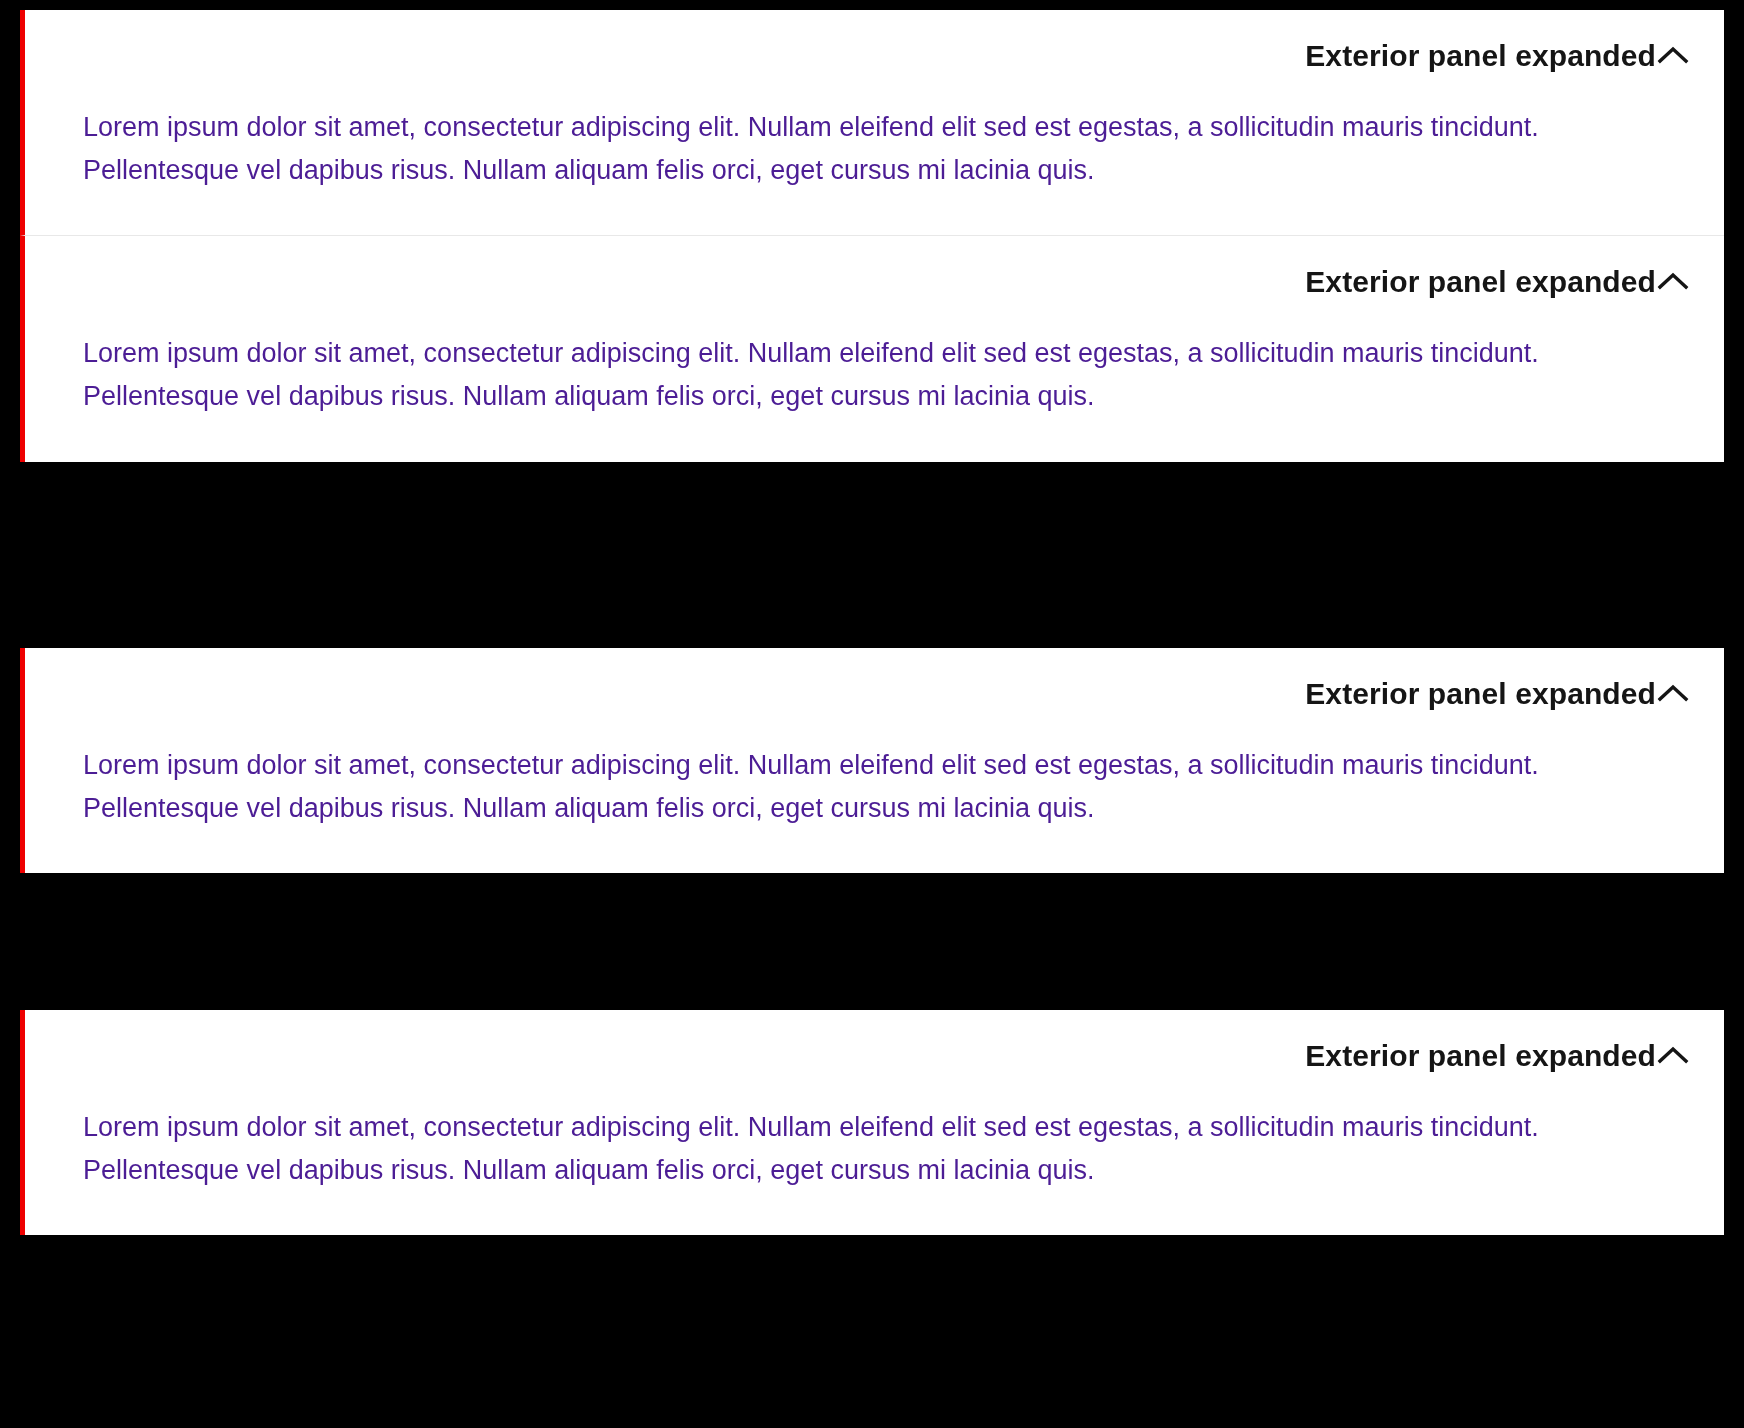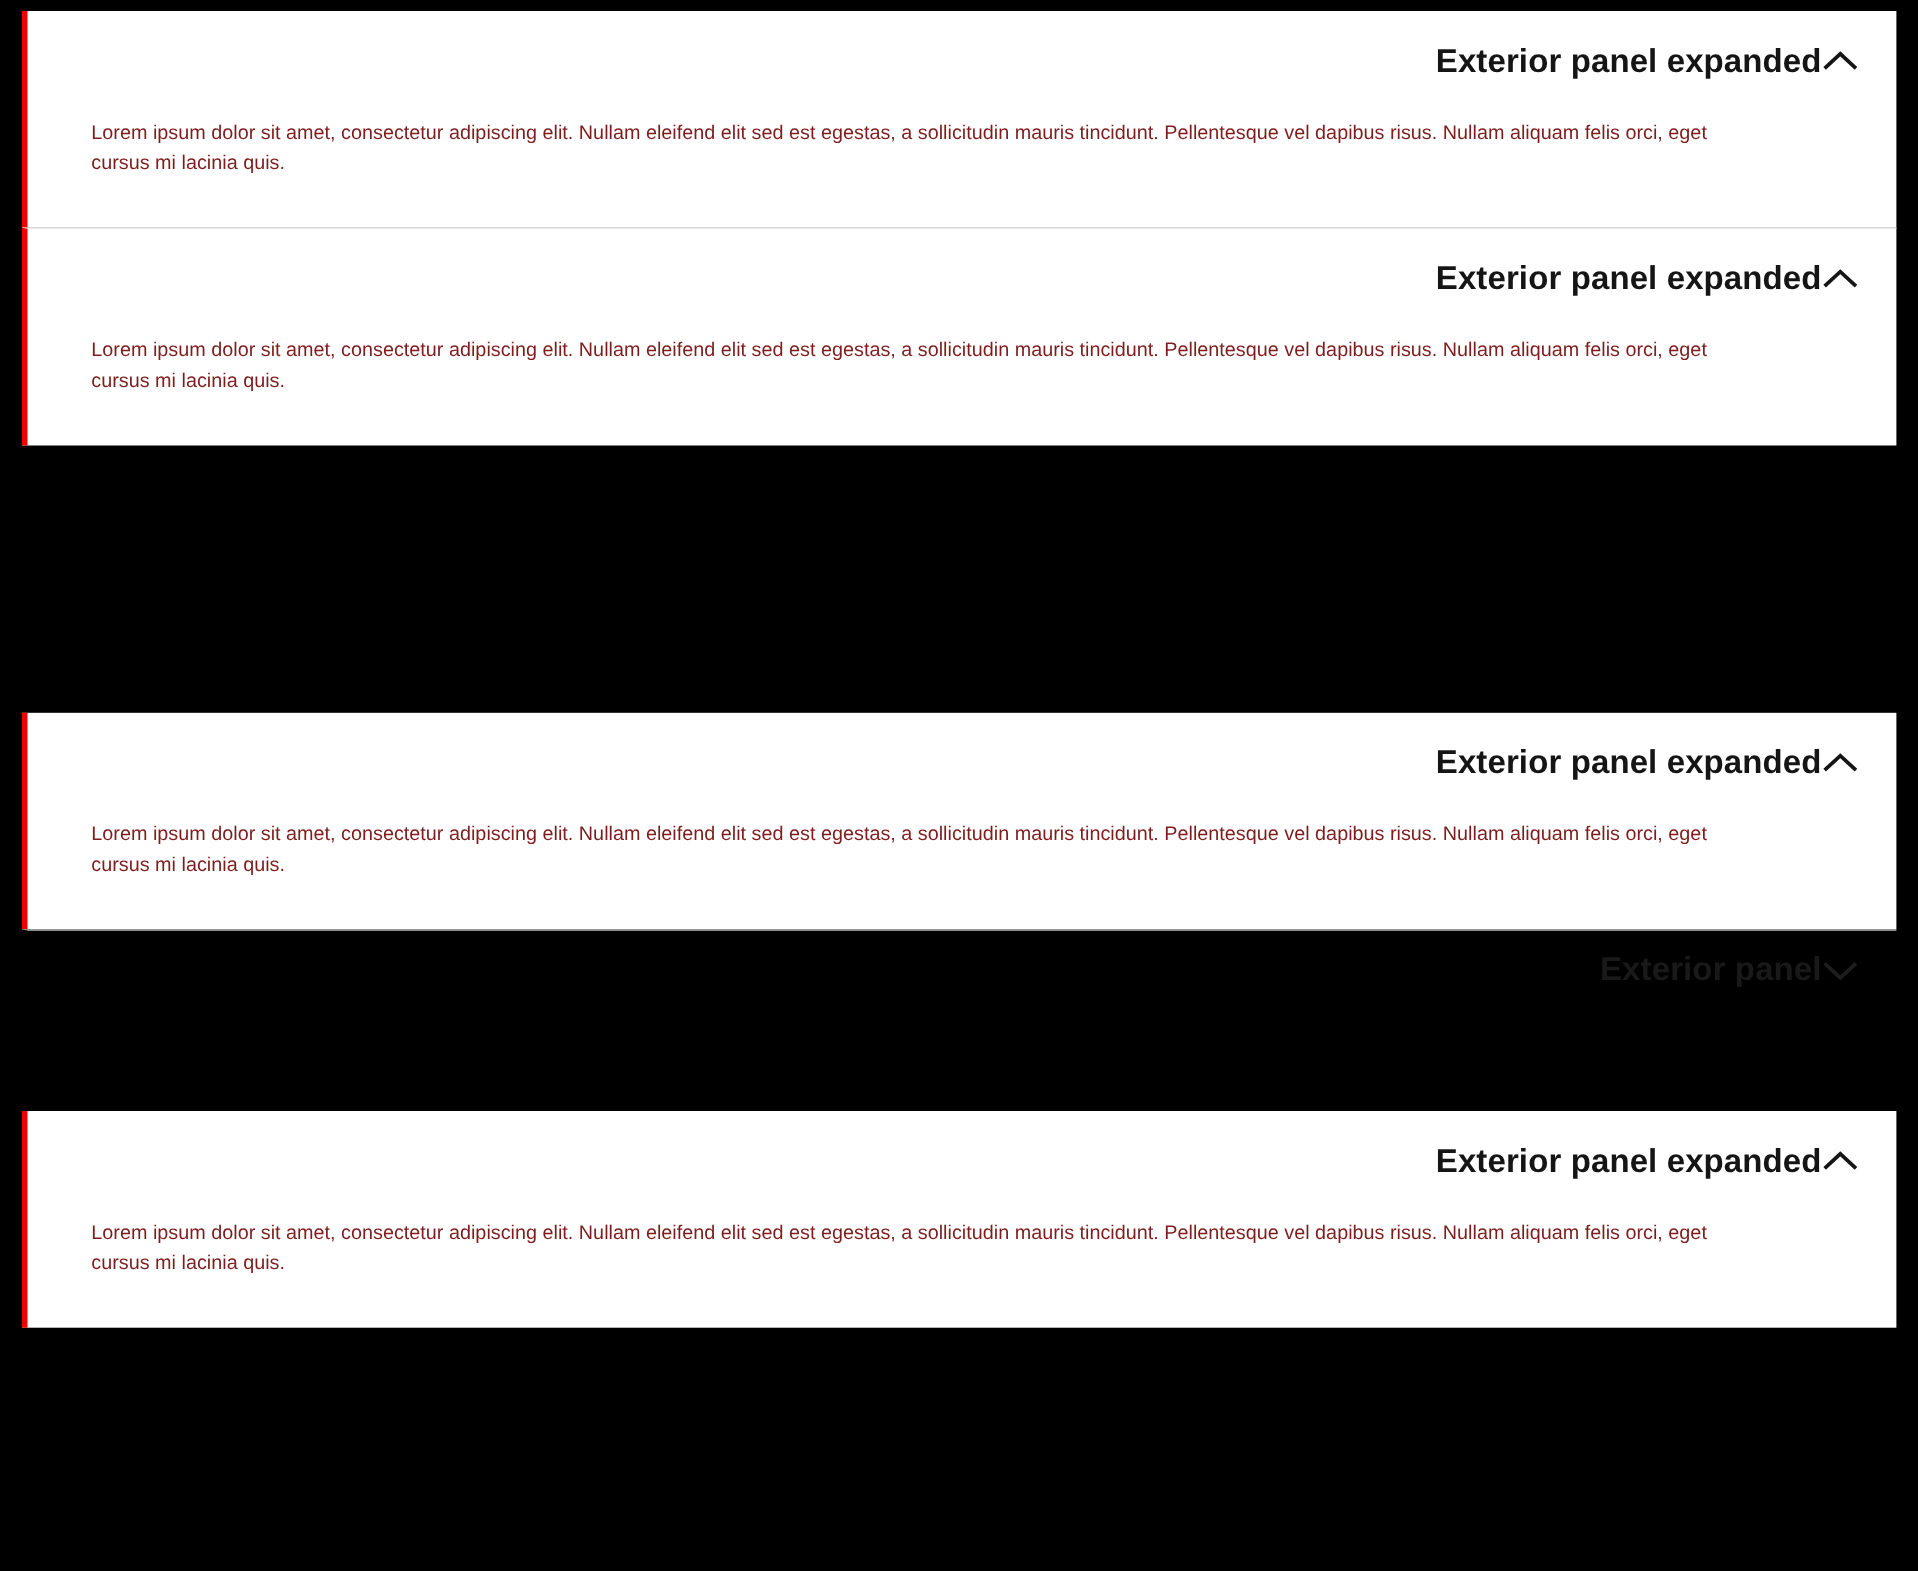--- a/index.html
+++ b/index.html
@@ -81,23 +81,23 @@
     display: block;
   }
 
   .panel-body {
     padding: 10px 60px 44px 58px;
     box-sizing: border-box;
   }
 
   .panel-body p {
     margin: 0;
-    font-size: 18px;
+    font-size: 27px;
     line-height: 1.58;
-    color: #7f1d1d;
+    color: #4c1d95;
     max-width: 1480px;
   }
 
   
   #group-1 { top: 10px; }
   #group-2 { top: 648px; }
   #group-3 { top: 1010px; }
 </style>
 </head>
 <body>
@@ -145,30 +145,20 @@
           <svg viewBox="0 0 34 34" width="34" height="34" aria-hidden="true">
             <path d="M4 22 L17 10 L30 22" fill="none" stroke="#151515" stroke-width="3.4" stroke-linecap="square"></path>
           </svg>
         </span>
       </div>
       <div class="panel-body">
         <p>Lorem ipsum dolor sit amet, consectetur adipiscing elit. Nullam eleifend elit sed est egestas, a sollicitudin mauris tincidunt. Pellentesque vel dapibus risus. Nullam aliquam felis orci, eget cursus mi lacinia quis.</p>
       </div>
     </div>
 
-    <div class="panel ghost">
-      <div class="panel-header">
-        <span class="panel-title">Exterior panel</span>
-        <span class="chevron">
-          <svg viewBox="0 0 34 34" width="34" height="34" aria-hidden="true">
-            <path d="M4 12 L17 24 L30 12" fill="none" stroke="#1d1d1d" stroke-width="3.4" stroke-linecap="square"></path>
-          </svg>
-        </span>
-      </div>
-    </div>
 
   </div>
 
   <div class="group" id="group-3">
 
     <div class="panel">
       <div class="panel-header">
         <span class="panel-title">Exterior panel expanded</span>
         <span class="chevron">
           <svg viewBox="0 0 34 34" width="34" height="34" aria-hidden="true">

